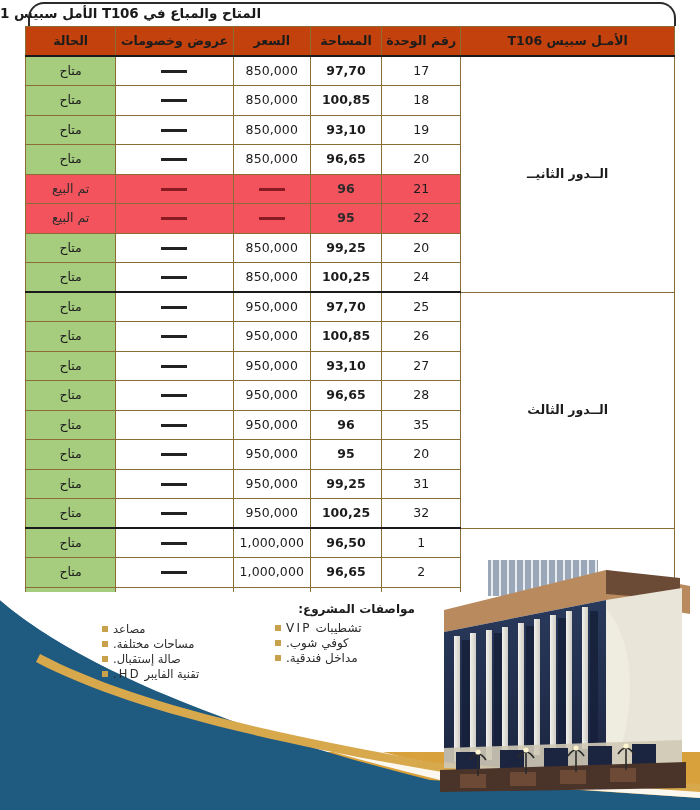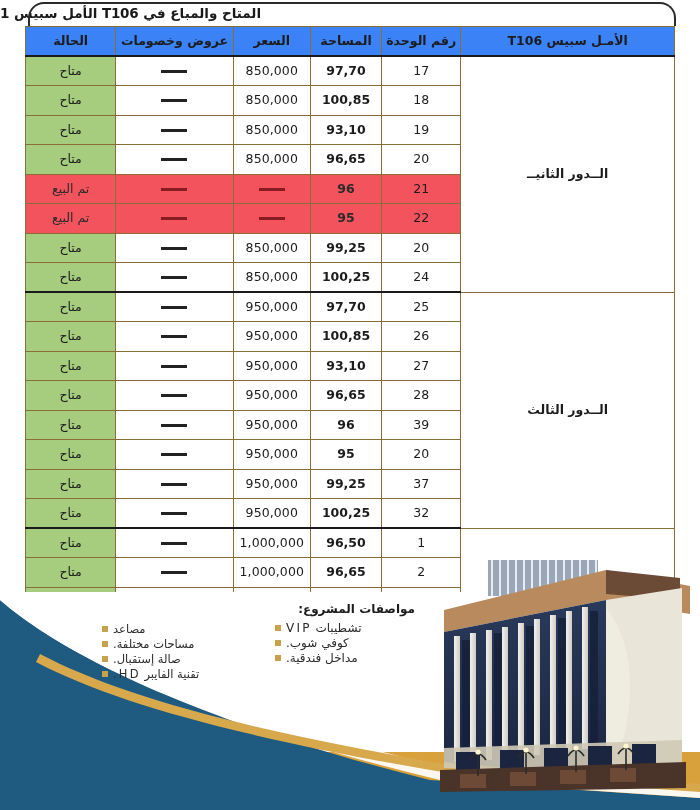--- a/index.html
+++ b/index.html
@@ -47,21 +47,21 @@
     padding: 0;
     text-align: center;
     vertical-align: middle;
     font-size: 12.5px;
     color: #1c1c1c;
     height: 29.5px;
     line-height: 1;
   }
   
   thead th {
-    background: #3b82f6;
+    background: #c2410c;
     color: #1a1a1a;
     font-weight: bold;
     font-size: 12.5px;
     height: 28px;
     border: 1px solid #8a6d35;
   }
   
   col.c-floor { width: 213px; }
   col.c-unit  { width: 79px; }
   col.c-area  { width: 71px; }
@@ -238,35 +238,35 @@
             <td class="state">متاح</td>
           </tr>
           <tr>
             <td class="unit">28</td>
             <td class="area">96,65</td>
             <td class="price">950,000</td>
             <td class="offer"><span class="dash"></span></td>
             <td class="state">متاح</td>
           </tr>
           <tr>
-            <td class="unit">39</td>
+            <td class="unit">35</td>
             <td class="area">96</td>
             <td class="price">950,000</td>
             <td class="offer"><span class="dash"></span></td>
             <td class="state">متاح</td>
           </tr>
           <tr>
             <td class="unit">20</td>
             <td class="area">95</td>
             <td class="price">950,000</td>
             <td class="offer"><span class="dash"></span></td>
             <td class="state">متاح</td>
           </tr>
           <tr>
-            <td class="unit">37</td>
+            <td class="unit">31</td>
             <td class="area">99,25</td>
             <td class="price">950,000</td>
             <td class="offer"><span class="dash"></span></td>
             <td class="state">متاح</td>
           </tr>
           <tr class="group-end">
             <td class="unit">32</td>
             <td class="area">100,25</td>
             <td class="price">950,000</td>
             <td class="offer"><span class="dash"></span></td>

